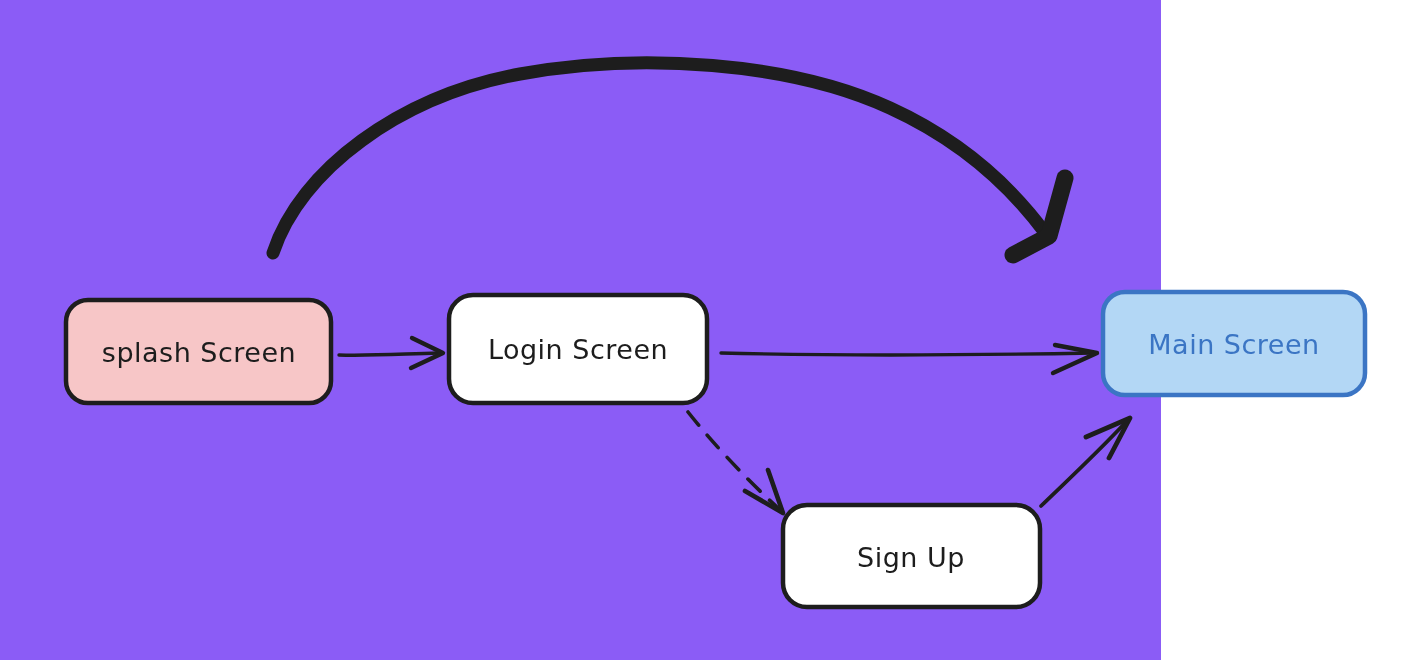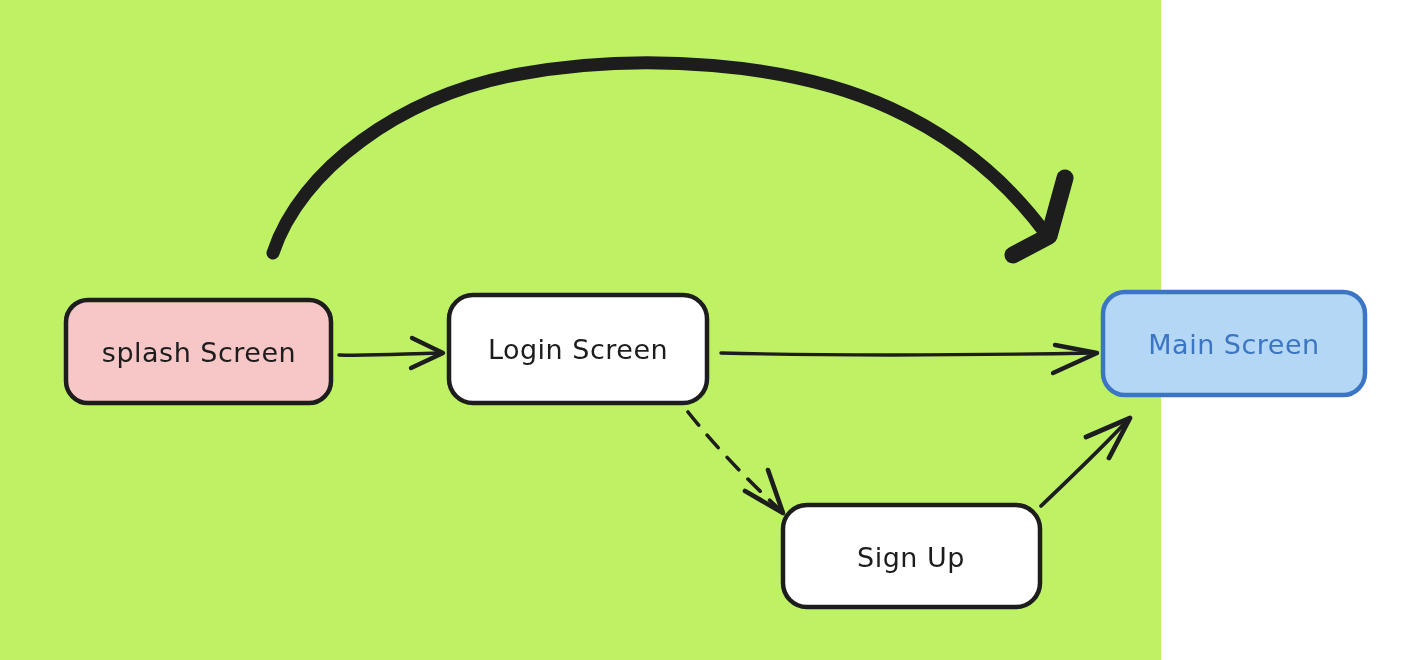--- a/index.html
+++ b/index.html
@@ -10,21 +10,21 @@
   body {
     width: 1422px;
     height: 660px;
     overflow: hidden;
     font-family: "DejaVu Sans", sans-serif;
   }
   #canvas {
     position: relative;
     width: 1161px;
     height: 660px;
-    background: #bef264;
+    background: #8b5cf6;
   }
   #flow-svg {
     position: absolute;
     top: 0;
     left: 0;
     width: 1422px;
     height: 660px;
   }
   .node-label {
     font-family: "DejaVu Sans", sans-serif;

